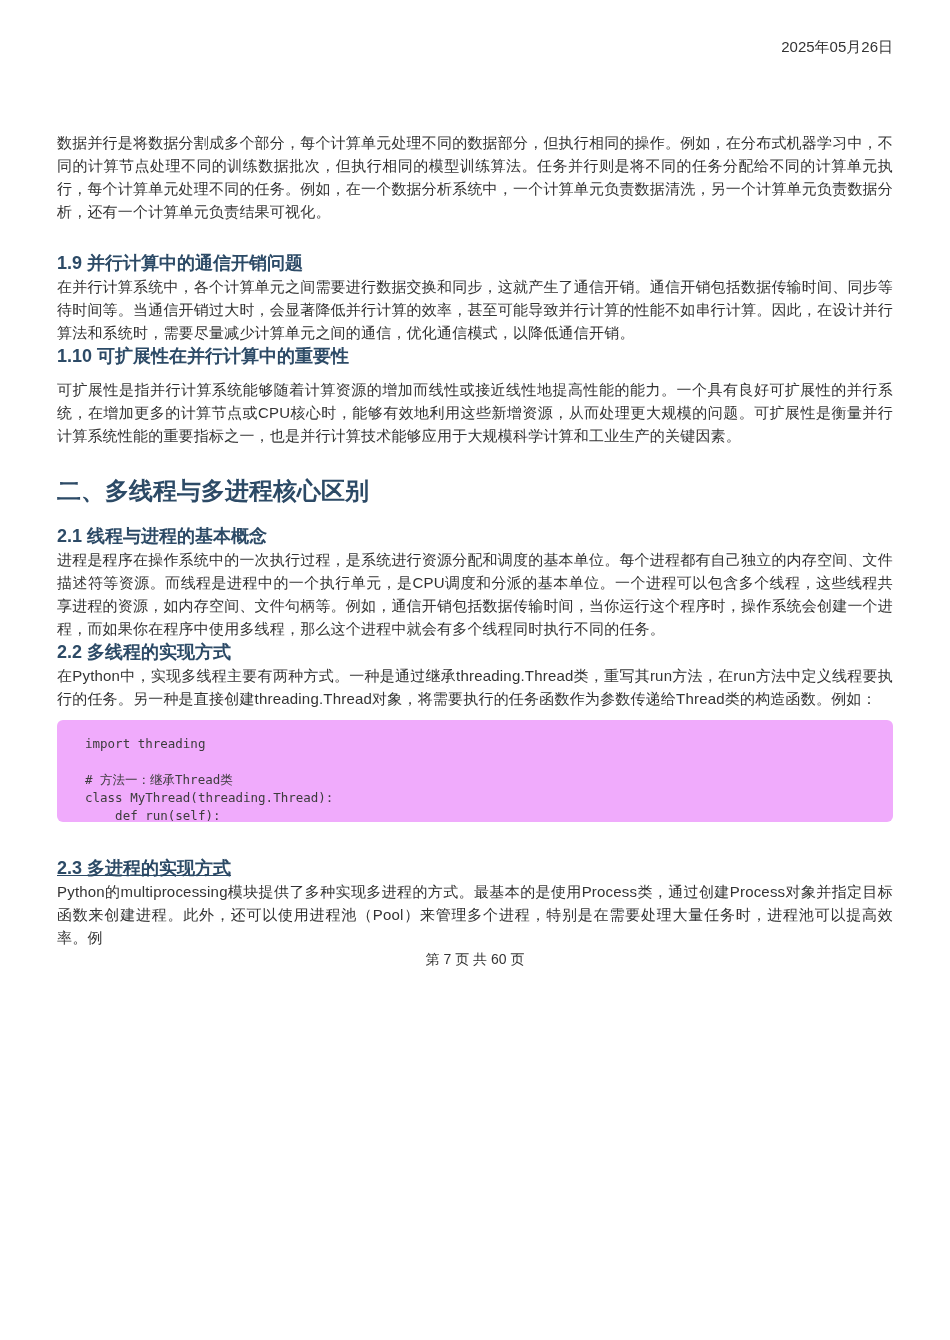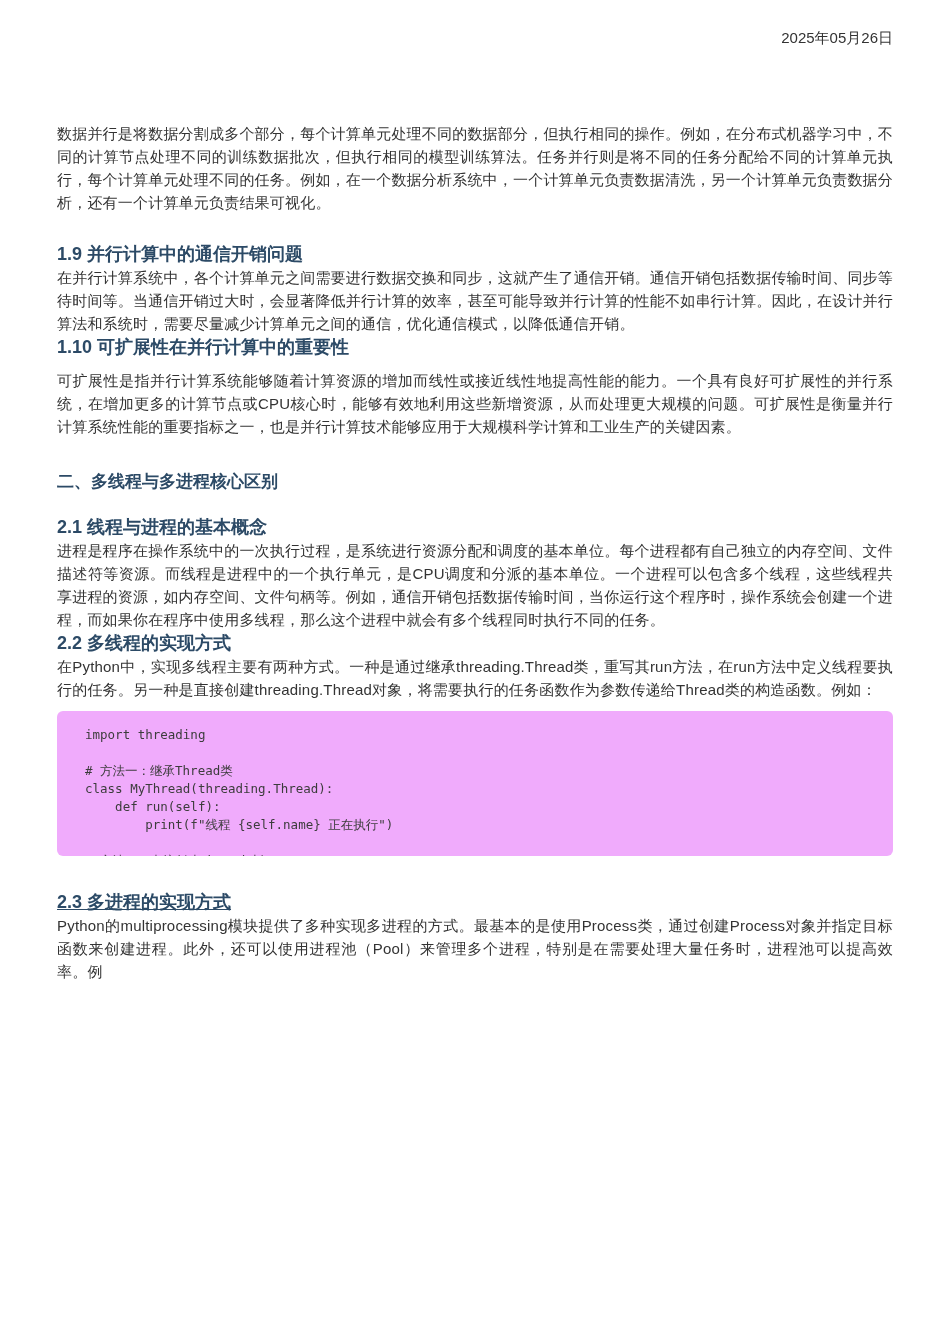--- a/index.html
+++ b/index.html
@@ -7,21 +7,21 @@
   body {
     width: 950px;
     height: 1340px;
     font-family: "Liberation Sans", "DejaVu Sans", sans-serif;
     color: #333333;
     overflow: hidden;
   }
   .page {
     width: 950px;
     height: 1003px;
-    padding: 28px 57px 20px 57px;
+    padding: 37px 57px 20px 57px;
     display: flex;
     flex-direction: column;
     background: #ffffff;
     border-radius: 19px;
   }
   .doc-date {
     text-align: right;
     font-size: 15px;
     line-height: 20px;
     color: #333333;
@@ -40,21 +40,21 @@
     line-height: 24px;
     font-weight: bold;
     color: #2c4a66;
   }
   .mt-28 { margin-top: 28px; }
   .mt-34 { margin-top: 34px; text-decoration: underline; }
   .mt-30 { margin-top: 17px; }
   .mt-14 { }
   .para-3lh { margin-top: 10px; }
   h1.chapter-title {
-    font-size: 17px;
+    font-size: 24px;
     line-height: 32px;
     font-weight: bold;
     color: #2c4a66;
     margin-top: 28px;
   }
   pre.code-block {
     margin-top: 10px;
     background: #f0abfc;
     border-radius: 6px;
     padding: 15px 20px 15px 28px;
@@ -110,14 +110,15 @@
 
 # 创建并启动线程
 t1 = MyThread()
 t2 = threading.Thread(target=task)
 t1.start()
 t2.start()</pre>
 
   <h3 class="sec-title mt-34">2.3 多进程的实现方式</h3>
   <p class="body-para para-after-h">Python的multiprocessing模块提供了多种实现多进程的方式。最基本的是使用Process类，通过创建Process对象并指定目标函数来创建进程。此外，还可以使用进程池（Pool）来管理多个进程，特别是在需要处理大量任务时，进程池可以提高效率。例</p>
 
+  <div class="doc-footer">第 7 页 共 60 页</div>
 
 </div>
 
 </body></html>

